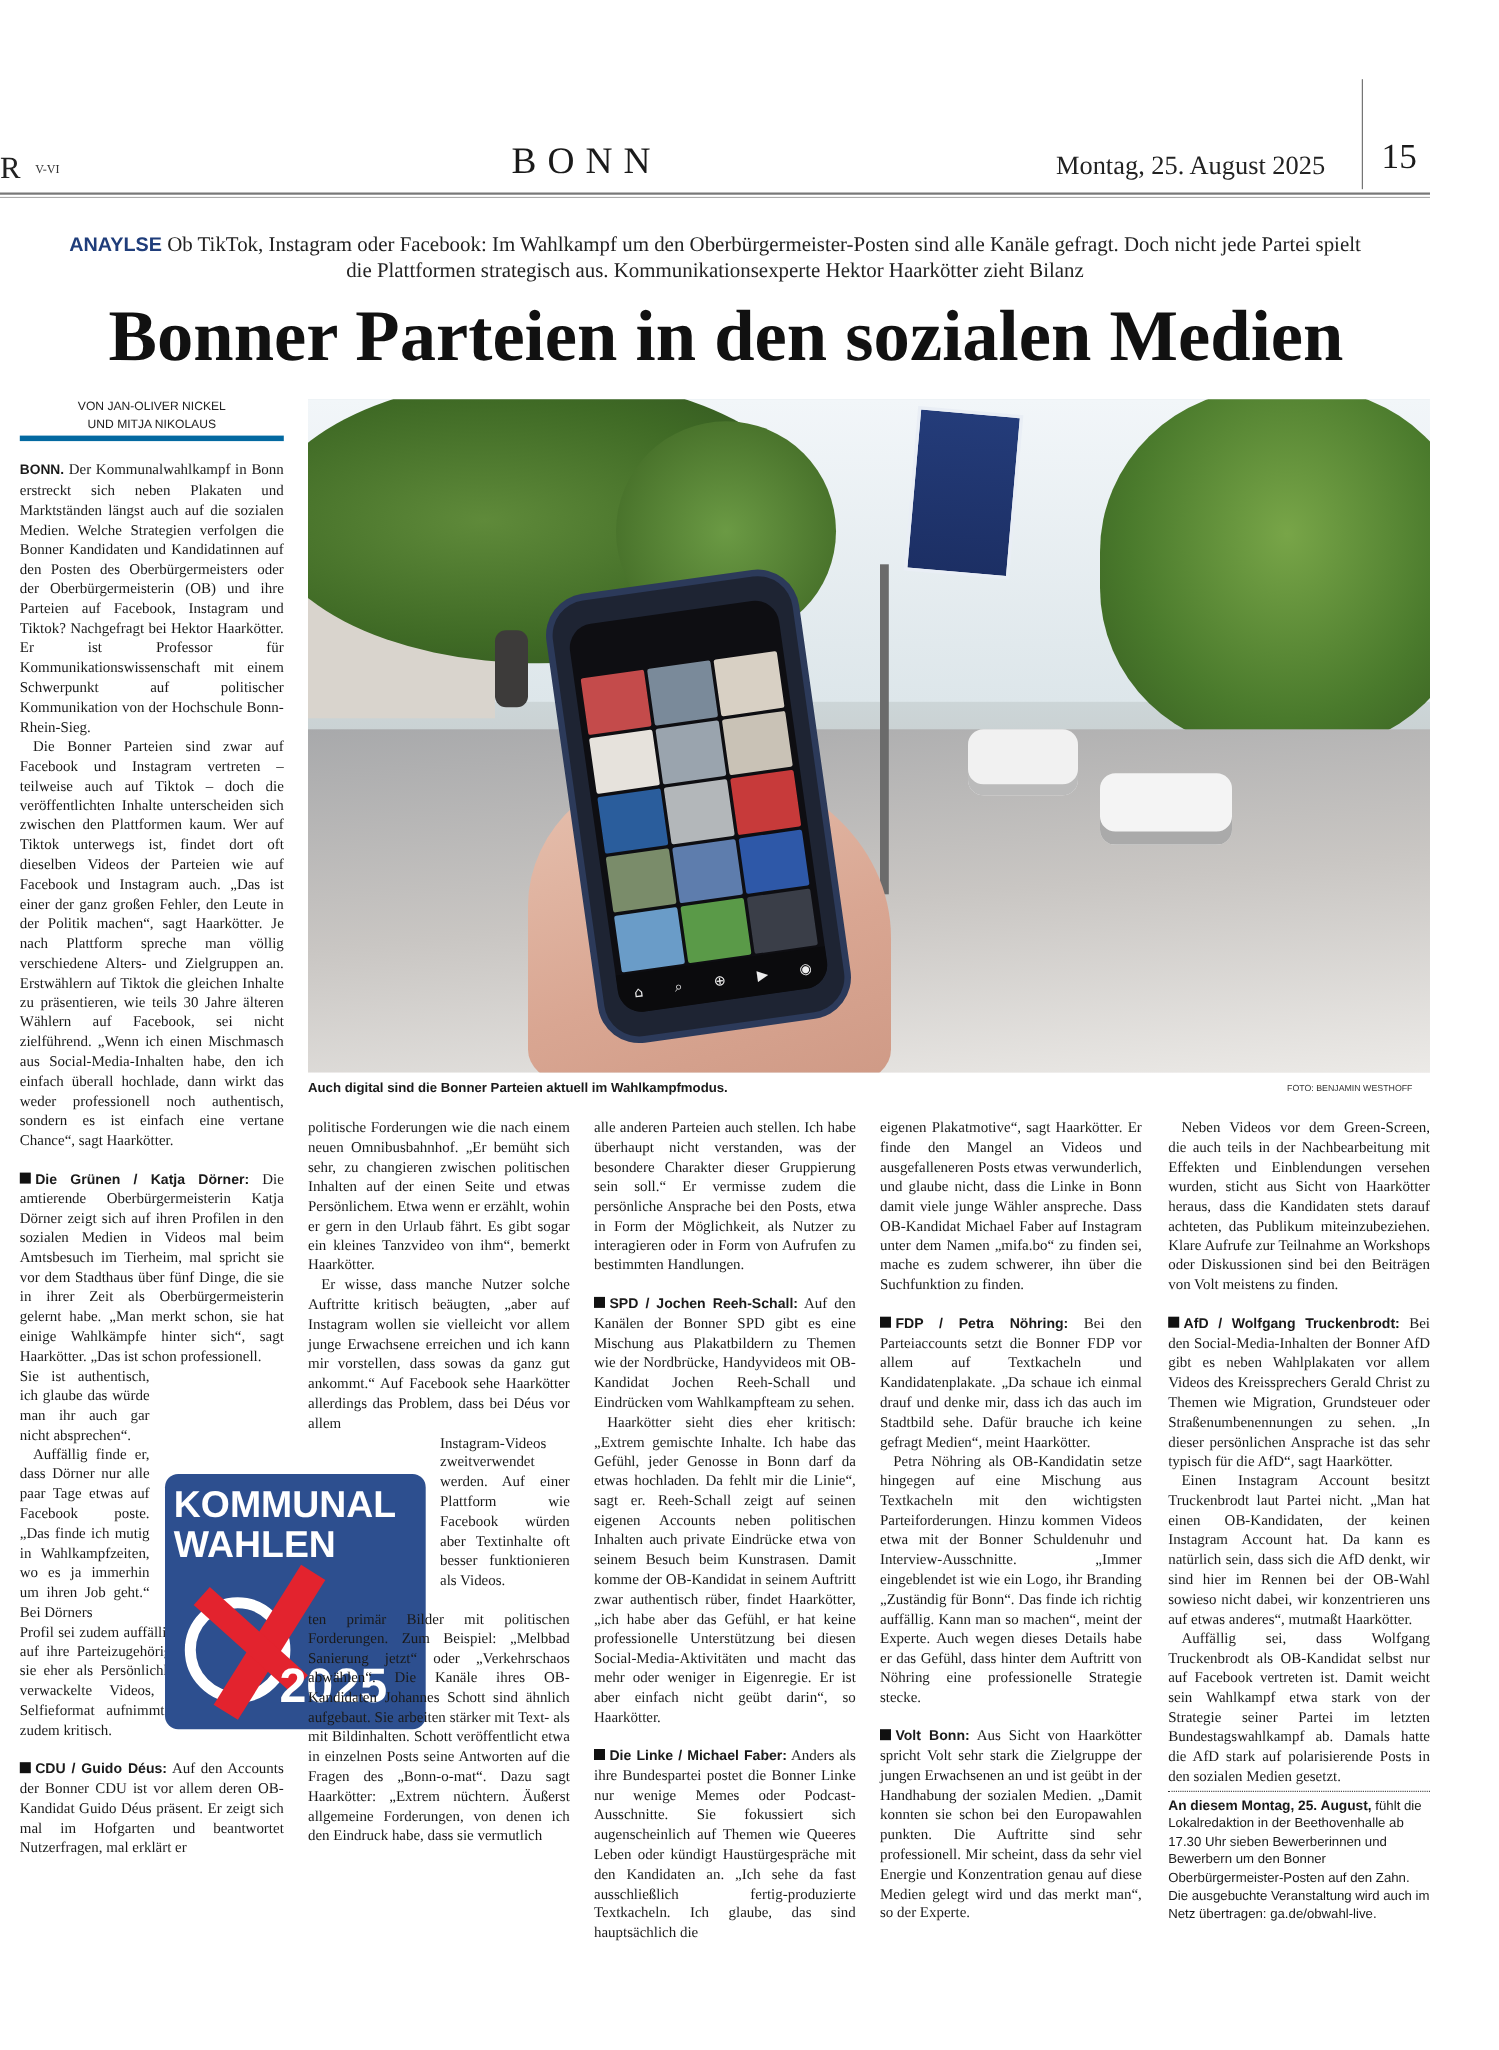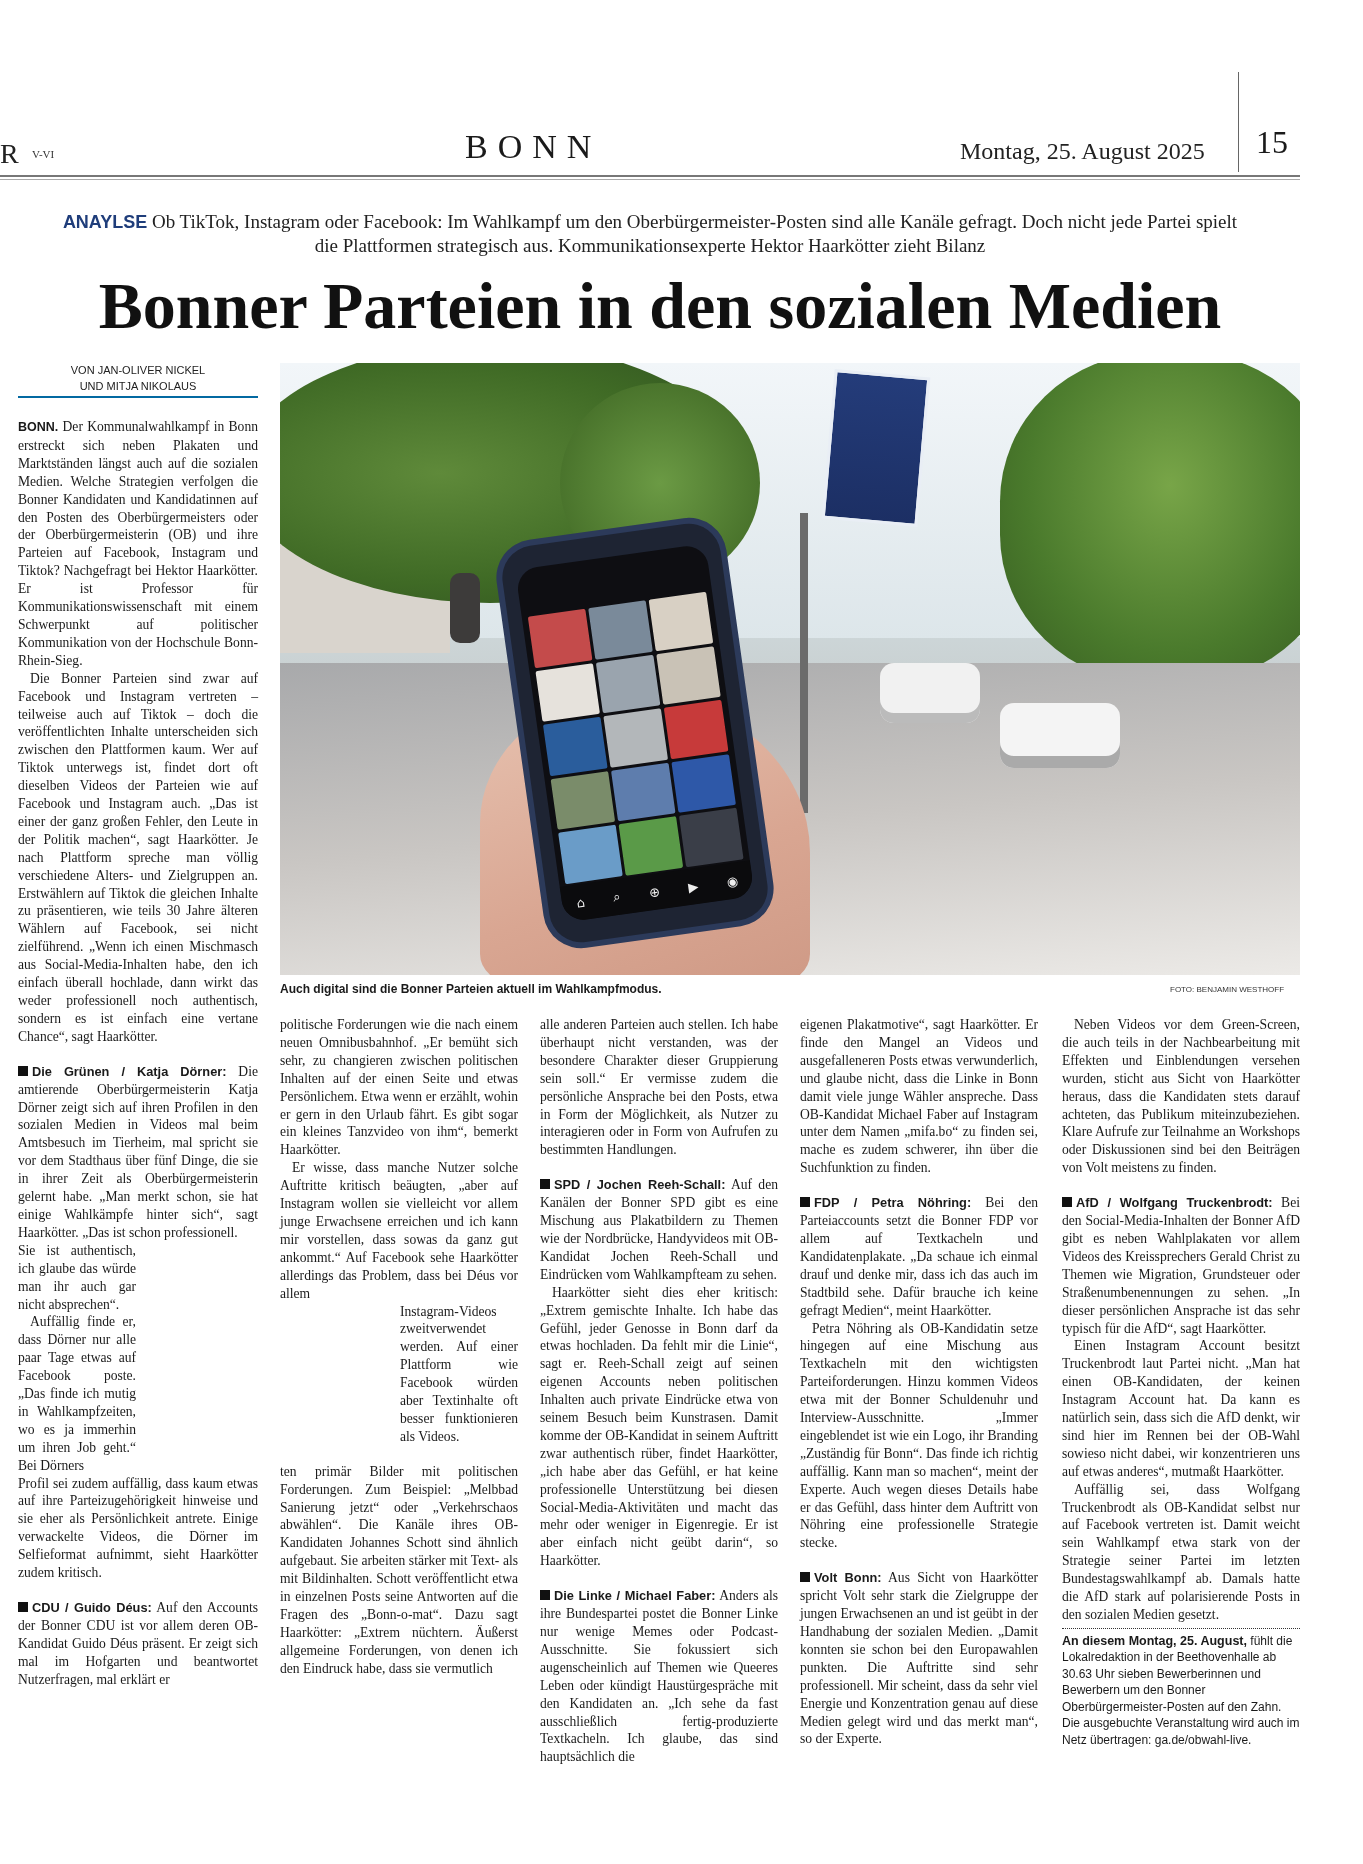--- a/index.html
+++ b/index.html
@@ -18,21 +18,21 @@
   .hdr-rule1 { position: absolute; left: 0; top: 175px; width: 1300px; height: 2px; background: #777; }
   .hdr-rule2 { position: absolute; left: 0; top: 179px; width: 1300px; height: 1px; background: #aaa; }
 
   
   .deck { position: absolute; left: 60px; top: 210px; width: 1180px; text-align: center; font-family: "Liberation Serif", serif; font-size: 19px; line-height: 24px; color: #222; }
   .deck .kicker { font-family: "Liberation Sans", sans-serif; font-weight: bold; color: #1f3d7a; font-size: 18px; }
 
   .headline { position: absolute; left: 30px; top: 266px; width: 1260px; text-align: center; font-family: "Liberation Serif", serif; font-size: 66px; line-height: 80px; color: #111; letter-spacing: 0px; }
 
   
-  .byline { position: absolute; left: 18px; top: 362px; width: 240px; text-align: center; font-family: "Liberation Sans", sans-serif; font-size: 11px; line-height: 16px; color: #222; border-bottom: 2px solid #0369a1; padding-bottom: 2px; }
+  .byline { position: absolute; left: 18px; top: 362px; width: 240px; text-align: center; font-family: "Liberation Sans", sans-serif; font-size: 11px; line-height: 16px; color: #222; border-bottom: 5px solid #0369a1; padding-bottom: 2px; }
 
   
   .photo { position: absolute; left: 280px; top: 363px; width: 1020px; height: 612px; overflow: hidden; background: linear-gradient(180deg, #dfe8ee 0%, #cfd9dc 40%, #bfc2c0 70%, #e5e2e0 100%); }
   .photo .sky { position:absolute; left:0; top:0; width:100%; height:45%; background: linear-gradient(180deg,#f2f6f9,#dde6ea); }
   .photo .tree-l { position:absolute; left:-40px; top:-20px; width:500px; height:260px; border-radius:50%; background: radial-gradient(ellipse at 40% 50%, #5f8a3a 0%, #3f6a25 60%, #2f5020 100%); }
   .photo .tree-l2 { position:absolute; left:280px; top:20px; width:200px; height:200px; border-radius:50%; background: radial-gradient(ellipse at 50% 50%, #6b9a44, #3c6422); }
   .photo .tree-r { position:absolute; left:720px; top:-10px; width:340px; height:330px; border-radius:45%; background: radial-gradient(ellipse at 50% 40%, #78a548 0%, #4a7a2c 60%, #355a20 100%); }
   .photo .road { position:absolute; left:0; top:300px; width:100%; height:312px; background: linear-gradient(175deg,#a8a9ab 0%, #c9c6c3 50%, #eceae7 100%); }
   .photo .building { position:absolute; left:0; top:120px; width:170px; height:170px; background:#d9d4cd; }
   .photo .car1 { position:absolute; left:600px; top:300px; width:100px; height:60px; border-radius:14px; background:#f1f1f1; box-shadow: inset 0 -10px 0 #bbb; }
@@ -157,20 +157,28 @@
     <div style="width:118px; float:left;">
       <p>Sie ist authentisch, ich glaube das würde man ihr auch gar nicht absprechen“.</p>
       <p class="ind">Auffällig finde er, dass Dörner nur alle paar Tage etwas auf Facebook poste. „Das finde ich mutig in Wahlkampfzeiten, wo es ja immerhin um ihren Job geht.“ Bei Dörners</p>
     </div>
     <div style="clear:both"></div>
     <p>Profil sei zudem auffällig, dass kaum etwas auf ihre Parteizugehörigkeit hinweise und sie eher als Persönlichkeit antrete. Einige verwackelte Videos, die Dörner im Selfieformat aufnimmt, sieht Haarkötter zudem kritisch.</p>
     <div class="gap"></div>
     <p><span class="sq"></span><span class="sub">CDU / Guido Déus:</span> <span>Auf den Accounts der Bonner CDU ist vor allem deren OB-Kandidat Guido Déus präsent. Er zeigt sich mal im Hofgarten und beantwortet Nutzerfragen, mal erklärt er</span></p>
   </div>
 
+  <div class="logo">
+    <div class="l1">KOMMUNAL</div>
+    <div class="l2">WAHLEN</div>
+    <div class="ring"></div>
+    <div class="x1"></div>
+    <div class="x2"></div>
+    <div class="yr">2025</div>
+  </div>
 
   <div class="col c2">
     <p>politische Forderungen wie die nach einem neuen Omnibusbahnhof. „Er bemüht sich sehr, zu changieren zwischen politischen Inhalten auf der einen Seite und etwas Persönlichem. Etwa wenn er erzählt, wohin er gern in den Urlaub fährt. Es gibt sogar ein kleines Tanzvideo von ihm“, bemerkt Haarkötter.</p>
     <p class="ind">Er wisse, dass manche Nutzer solche Auftritte kritisch beäugten, „aber auf Instagram wollen sie vielleicht vor allem junge Erwachsene erreichen und ich kann mir vorstellen, dass sowas da ganz gut ankommt.“ Auf Facebook sehe Haarkötter allerdings das Problem, dass bei Déus vor allem</p>
     <div style="margin-left:120px;">
       <p>Instagram-Videos zweitverwendet werden. Auf einer Plattform wie Facebook würden aber Textinhalte oft besser funktionieren als Videos.</p>
       <div class="gap"></div>
     </div>
     <p>ten primär Bilder mit politischen Forderungen. Zum Beispiel: „Melbbad Sanierung jetzt“ oder „Verkehrschaos abwählen“. Die Kanäle ihres OB-Kandidaten Johannes Schott sind ähnlich aufgebaut. Sie arbeiten stärker mit Text- als mit Bildinhalten. Schott veröffentlicht etwa in einzelnen Posts seine Antworten auf die Fragen des „Bonn-o-mat“. Dazu sagt Haarkötter: „Extrem nüchtern. Äußerst allgemeine Forderungen, von denen ich den Eindruck habe, dass sie vermutlich</p>
   </div>
@@ -193,16 +201,16 @@
     <p><span class="sq"></span><span class="sub">Volt Bonn:</span> <span>Aus Sicht von Haarkötter spricht Volt sehr stark die Zielgruppe der jungen Erwachsenen an und ist geübt in der Handhabung der sozialen Medien. „Damit konnten sie schon bei den Europawahlen punkten. Die Auftritte sind sehr professionell. Mir scheint, dass da sehr viel Energie und Konzentration genau auf diese Medien gelegt wird und das merkt man“, so der Experte.</span></p>
   </div>
 
   <div class="col c5">
     <p class="ind">Neben Videos vor dem Green-Screen, die auch teils in der Nachbearbeitung mit Effekten und Einblendungen versehen wurden, sticht aus Sicht von Haarkötter heraus, dass die Kandidaten stets darauf achteten, das Publikum miteinzubeziehen. Klare Aufrufe zur Teilnahme an Workshops oder Diskussionen sind bei den Beiträgen von Volt meistens zu finden.</p>
     <div class="gap"></div>
     <p><span class="sq"></span><span class="sub">AfD / Wolfgang Truckenbrodt:</span> <span>Bei den Social-Media-Inhalten der Bonner AfD gibt es neben Wahlplakaten vor allem Videos des Kreissprechers Gerald Christ zu Themen wie Migration, Grundsteuer oder Straßenumbenennungen zu sehen. „In dieser persönlichen Ansprache ist das sehr typisch für die AfD“, sagt Haarkötter.</span></p>
     <p class="ind">Einen Instagram Account besitzt Truckenbrodt laut Partei nicht. „Man hat einen OB-Kandidaten, der keinen Instagram Account hat. Da kann es natürlich sein, dass sich die AfD denkt, wir sind hier im Rennen bei der OB-Wahl sowieso nicht dabei, wir konzentrieren uns auf etwas anderes“, mutmaßt Haarkötter.</p>
     <p class="ind">Auffällig sei, dass Wolfgang Truckenbrodt als OB-Kandidat selbst nur auf Facebook vertreten ist. Damit weicht sein Wahlkampf etwa stark von der Strategie seiner Partei im letzten Bundestagswahlkampf ab. Damals hatte die AfD stark auf polarisierende Posts in den sozialen Medien gesetzt.</p>
     <div class="info-rule"></div>
-    <p class="info"><b>An diesem Montag, 25. August,</b> <span>fühlt die Lokalredaktion in der Beethovenhalle ab 30.63 Uhr sieben Bewerberinnen und Bewerbern um den Bonner Oberbürgermeister-Posten auf den Zahn. Die ausgebuchte Veranstaltung wird auch im Netz übertragen: ga.de/obwahl-live.</span></p>
+    <p class="info"><b>An diesem Montag, 25. August,</b> <span>fühlt die Lokalredaktion in der Beethovenhalle ab 17.30 Uhr sieben Bewerberinnen und Bewerbern um den Bonner Oberbürgermeister-Posten auf den Zahn. Die ausgebuchte Veranstaltung wird auch im Netz übertragen: ga.de/obwahl-live.</span></p>
   </div>
 
 </div>
 
 </body></html>

